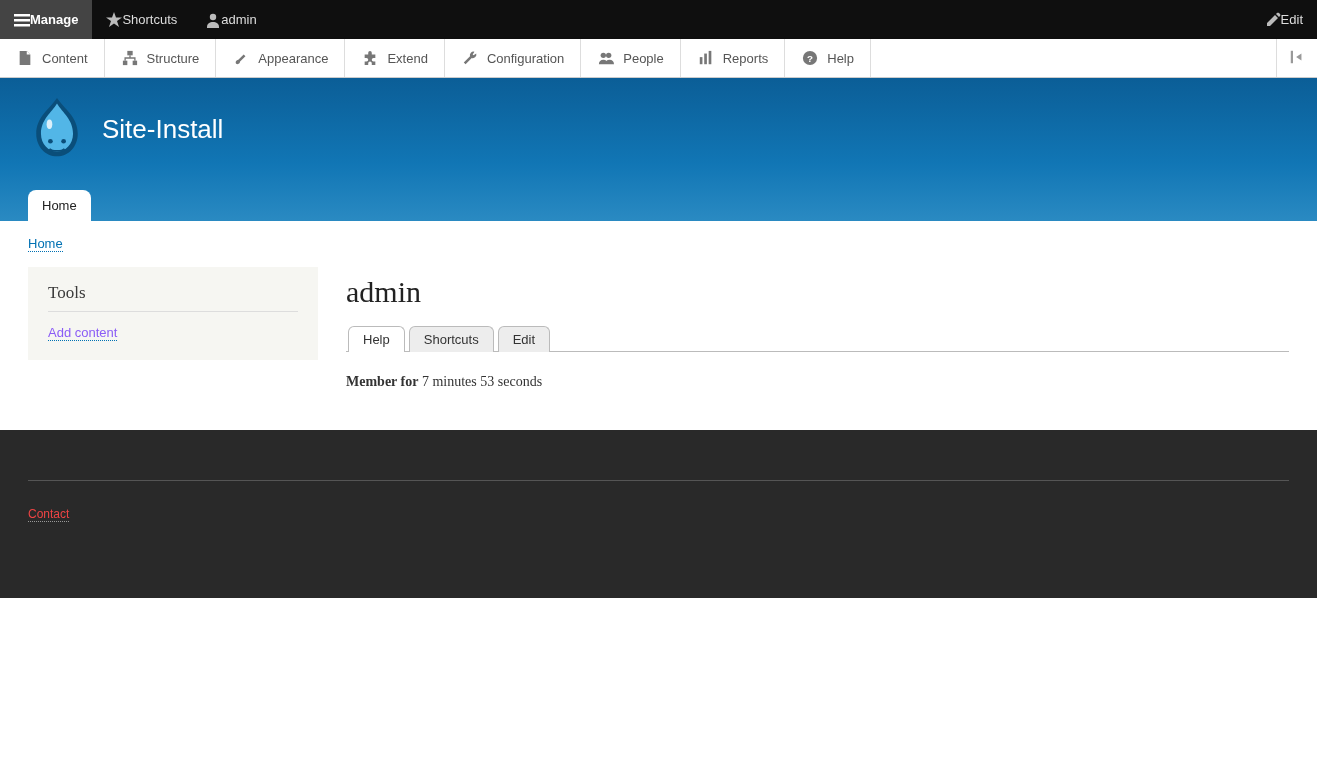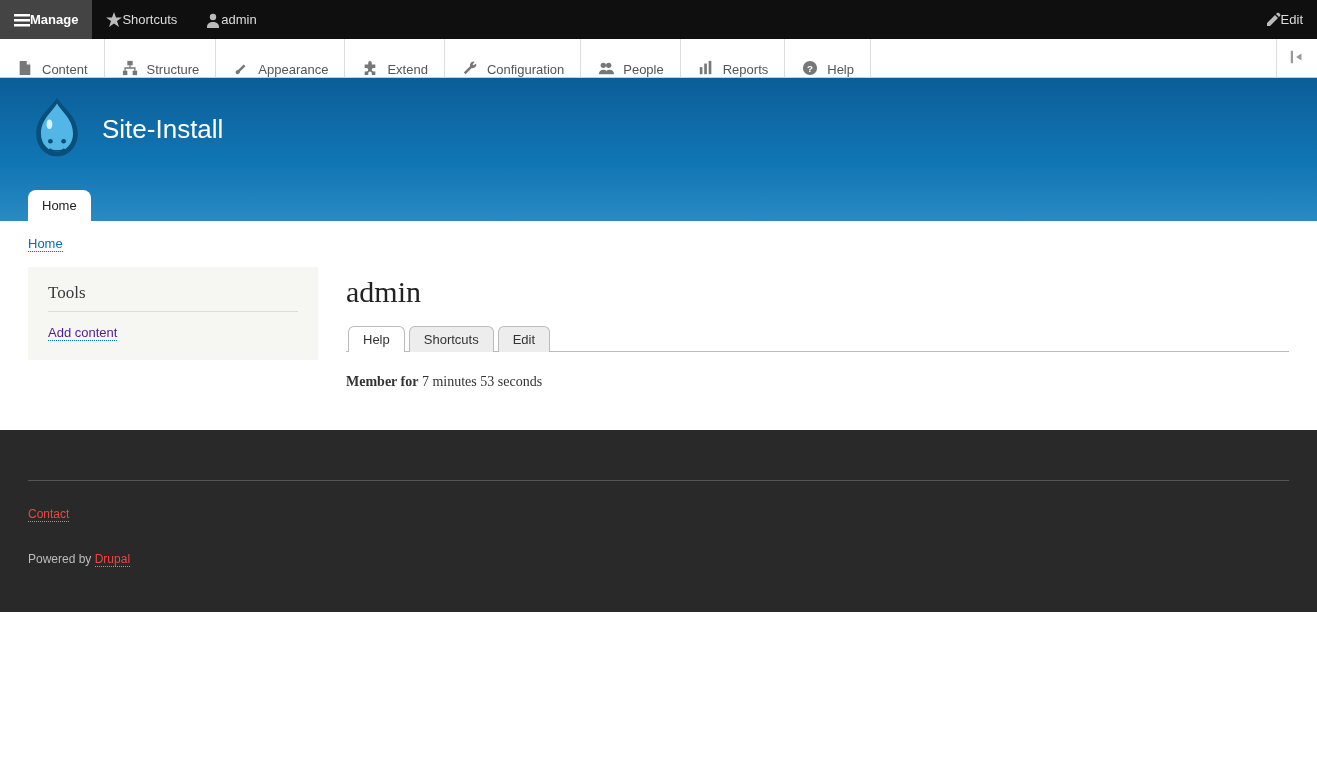--- a/index.html
+++ b/index.html
@@ -10,21 +10,21 @@
   .toolbar-top { background: #0f0f0f; height: 39px; display: flex; align-items: stretch; color: #ddd; font-size: 13px; }
   .toolbar-top .titem { display: flex; align-items: center; padding: 0 14px; cursor: pointer; gap: 0; }
   .toolbar-top .titem.active { background: #444; color: #fff; font-weight: bold; }
   .toolbar-top .spacer { flex: 1; }
   .toolbar-top .titem .ico { width: 16px; height: 16px; display: inline-flex; align-items: center; justify-content: center; }
   .toolbar-top .titem .ico svg { fill: #bbb; }
   .toolbar-top .titem.active .ico svg { fill: #fff; }
 
   
   .toolbar-sec { background: #fff; height: 39px; display: flex; align-items: stretch; border-bottom: 1px solid #ccc; font-size: 13px; color: #555; box-shadow: 0 1px 3px rgba(0,0,0,0.1); }
-  .toolbar-sec .sitem { display: flex; align-items: flex-end; padding: 0 16px; border-right: 1px solid #ddd; gap: 8px; cursor: pointer; }
+  .toolbar-sec .sitem { display: flex; align-items: center; padding: 0 16px; border-right: 1px solid #ddd; gap: 8px; cursor: pointer; }
   .toolbar-sec .sitem .ico { width: 18px; height: 18px; display: inline-flex; align-items: center; justify-content: center; }
   .toolbar-sec .collapse { margin-left: auto; border-left: 1px solid #ddd; border-right: none; padding: 0 12px; display:flex; align-items:center; }
 
   
   .site-header { background: linear-gradient(to bottom, #0b5e97 0%, #1176b5 60%, #2a8ac2 100%); color: #fff; padding: 0 28px; position: relative; }
   .user-links { text-align: right; padding: 14px 0 0; font-size: 13px; }
   .user-links a { color: #fff; margin-left: 20px; cursor:pointer; }
   .branding { display: flex; align-items: center; gap: 16px; padding: 18px 0 28px; }
   .branding .logo { width: 58px; height: 66px; }
   .branding h1 { font-size: 26px; font-weight: 400; color:#fff; }
@@ -36,21 +36,21 @@
   .page { display: flex; padding: 16px 28px 40px; gap: 28px; }
   .breadcrumb-wrap { padding: 14px 28px 0; }
   .breadcrumb-wrap a { color: #0071b3; border-bottom: 1px dotted #0071b3; font-size:13px; cursor:pointer; }
 
   .sidebar { width: 290px; }
   .block { background: #f6f6f2; padding: 16px 20px 20px; margin-bottom: 20px; }
   .block h2 { font-family: Georgia, serif; font-weight: normal; font-size: 17px; color: #3b3b3b; border-bottom: 1px solid #ddd; padding-bottom: 8px; margin-bottom: 12px; }
   .search-row { display: flex; gap: 6px; align-items: center; }
   .search-row input { width: 118px; height: 24px; border: 1px solid #ccc; padding: 2px 4px; background:#fff; }
   .search-row button { width: 32px; height: 26px; border: 1px solid #bbb; border-radius: 13px; background: linear-gradient(#fefefe,#e6e6e6); cursor:pointer; display:flex; align-items:center; justify-content:center; }
-  .block a.link { color: #4c1d95; border-bottom: 1px dotted #0071b3; font-size: 13px; cursor:pointer; }
+  .block a.link { color: #8b5cf6; border-bottom: 1px dotted #0071b3; font-size: 13px; cursor:pointer; }
 
   .content { flex: 1; }
   .content h1.title { font-family: Georgia, serif; font-weight: normal; font-size: 30px; color: #222; margin: 8px 0 16px; }
   .local-tabs { border-bottom: 1px solid #bbb; display: flex; gap: 4px; padding-left: 2px; }
   .local-tabs .ltab { border: 1px solid #bbb; border-bottom: none; background: #ededed; padding: 5px 14px; border-radius: 6px 6px 0 0; font-size: 13px; cursor:pointer; position:relative; top:1px; }
   .local-tabs .ltab.active { background: #fff; }
   .member { margin-top: 22px; font-size: 14px; font-family: Georgia, serif; color:#333; }
   .member b { font-family: Georgia, serif; text-align: right; }
 
   
@@ -225,16 +225,13 @@
       <b>Member for</b>
       <span> </span>
       <span>7 minutes 53 seconds</span>
     </p>
   </main>
 </div>
 
 <div class="footer">
   <hr>
   <a class="contact">Contact</a>
-  <div>
-    <span>Powered by </span><a>Drupal</a>
-  </div>
 </div>
 
 </body></html>

